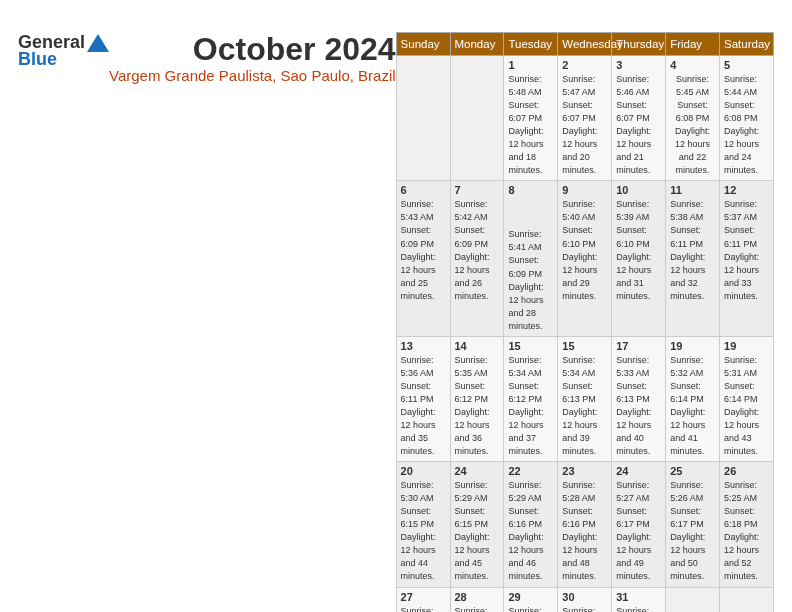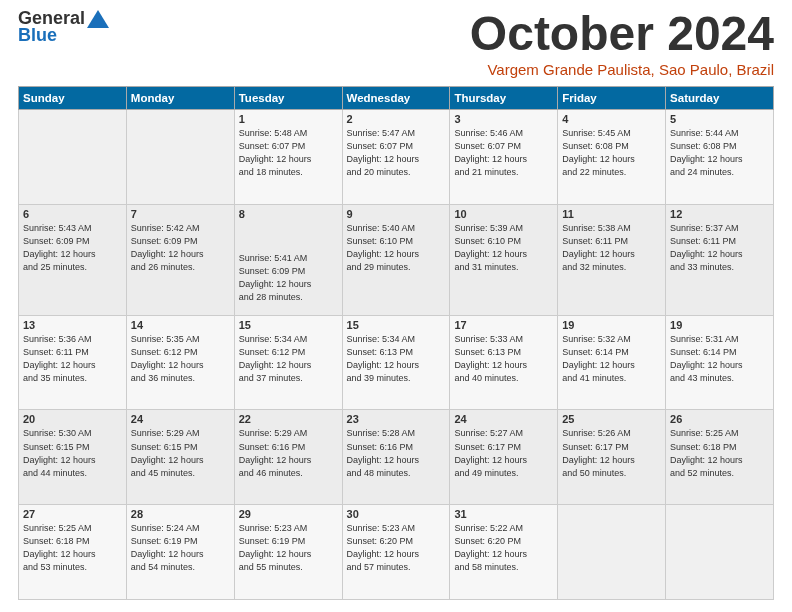--- a/index.html
+++ b/index.html
@@ -6,23 +6,22 @@
     body {
       width: 792px;
       height: 612px;
       font-family: Arial, sans-serif;
       background: #fff;
       overflow: hidden;
     }
     .page {
       width: 792px;
       height: 612px;
-      padding: 8px 18px 12px 18px;
+      padding: 32px 18px 12px 18px;
       display: flex;
-      flex-direction: column;
     }
     .header {
       display: flex;
       justify-content: space-between;
       align-items: flex-start;
       margin-bottom: 8px;
     }
     .logo {
       display: flex;
       flex-direction: column;
@@ -46,42 +45,42 @@
     .logo-icon {
       width: 22px;
       height: 18px;
       margin-left: 2px;
       fill: #1a6fba;
     }
     .title-section {
       text-align: right;
     }
     .month-title {
-      font-size: 48px;
+      font-size: 32px;
       font-weight: bold;
       color: #333;
       line-height: 1.1;
       text-align: right;
     }
     .location-title {
       font-size: 15px;
       color: #c2410c;
     }
     .calendar {
       flex: 1;
       border: 1px solid #ccc;
       border-collapse: collapse;
       width: 100%;
       table-layout: fixed;
     }
     .calendar thead tr th {
-      background-color: #0369a1;
+      background-color: #a16207;
       color: #fff;
       font-size: 11.5px;
-      font-weight: bold;
+      font-weight: normal;
       padding: 5px 4px;
       text-align: left;
       border: 1px solid #aaa;
     }
     .calendar tbody tr td {
       border: 1px solid #ccc;
       vertical-align: top;
       padding: 3px 4px;
       font-size: 9.5px;
       color: #333;
@@ -162,21 +161,21 @@
           </td>
           <td>
             <span class="day-num">3</span>
             <div class="day-info" style="white-space: pre-line;">Sunrise: 5:46 AM
 Sunset: 6:07 PM
 Daylight: 12 hours
 and 21 minutes.</div>
           </td>
           <td>
             <span class="day-num">4</span>
-            <div class="day-info" style="white-space: pre-line;">Sunrise: 5:45 AM
+            <div class="day-info" style="white-space: pre-line; text-align: center;">Sunrise: 5:45 AM
 Sunset: 6:08 PM
 Daylight: 12 hours
 and 22 minutes.</div>
           </td>
           <td>
             <span class="day-num">5</span>
             <div class="day-info" style="white-space: pre-line;">Sunrise: 5:44 AM
 Sunset: 6:08 PM
 Daylight: 12 hours
 and 24 minutes.</div>

